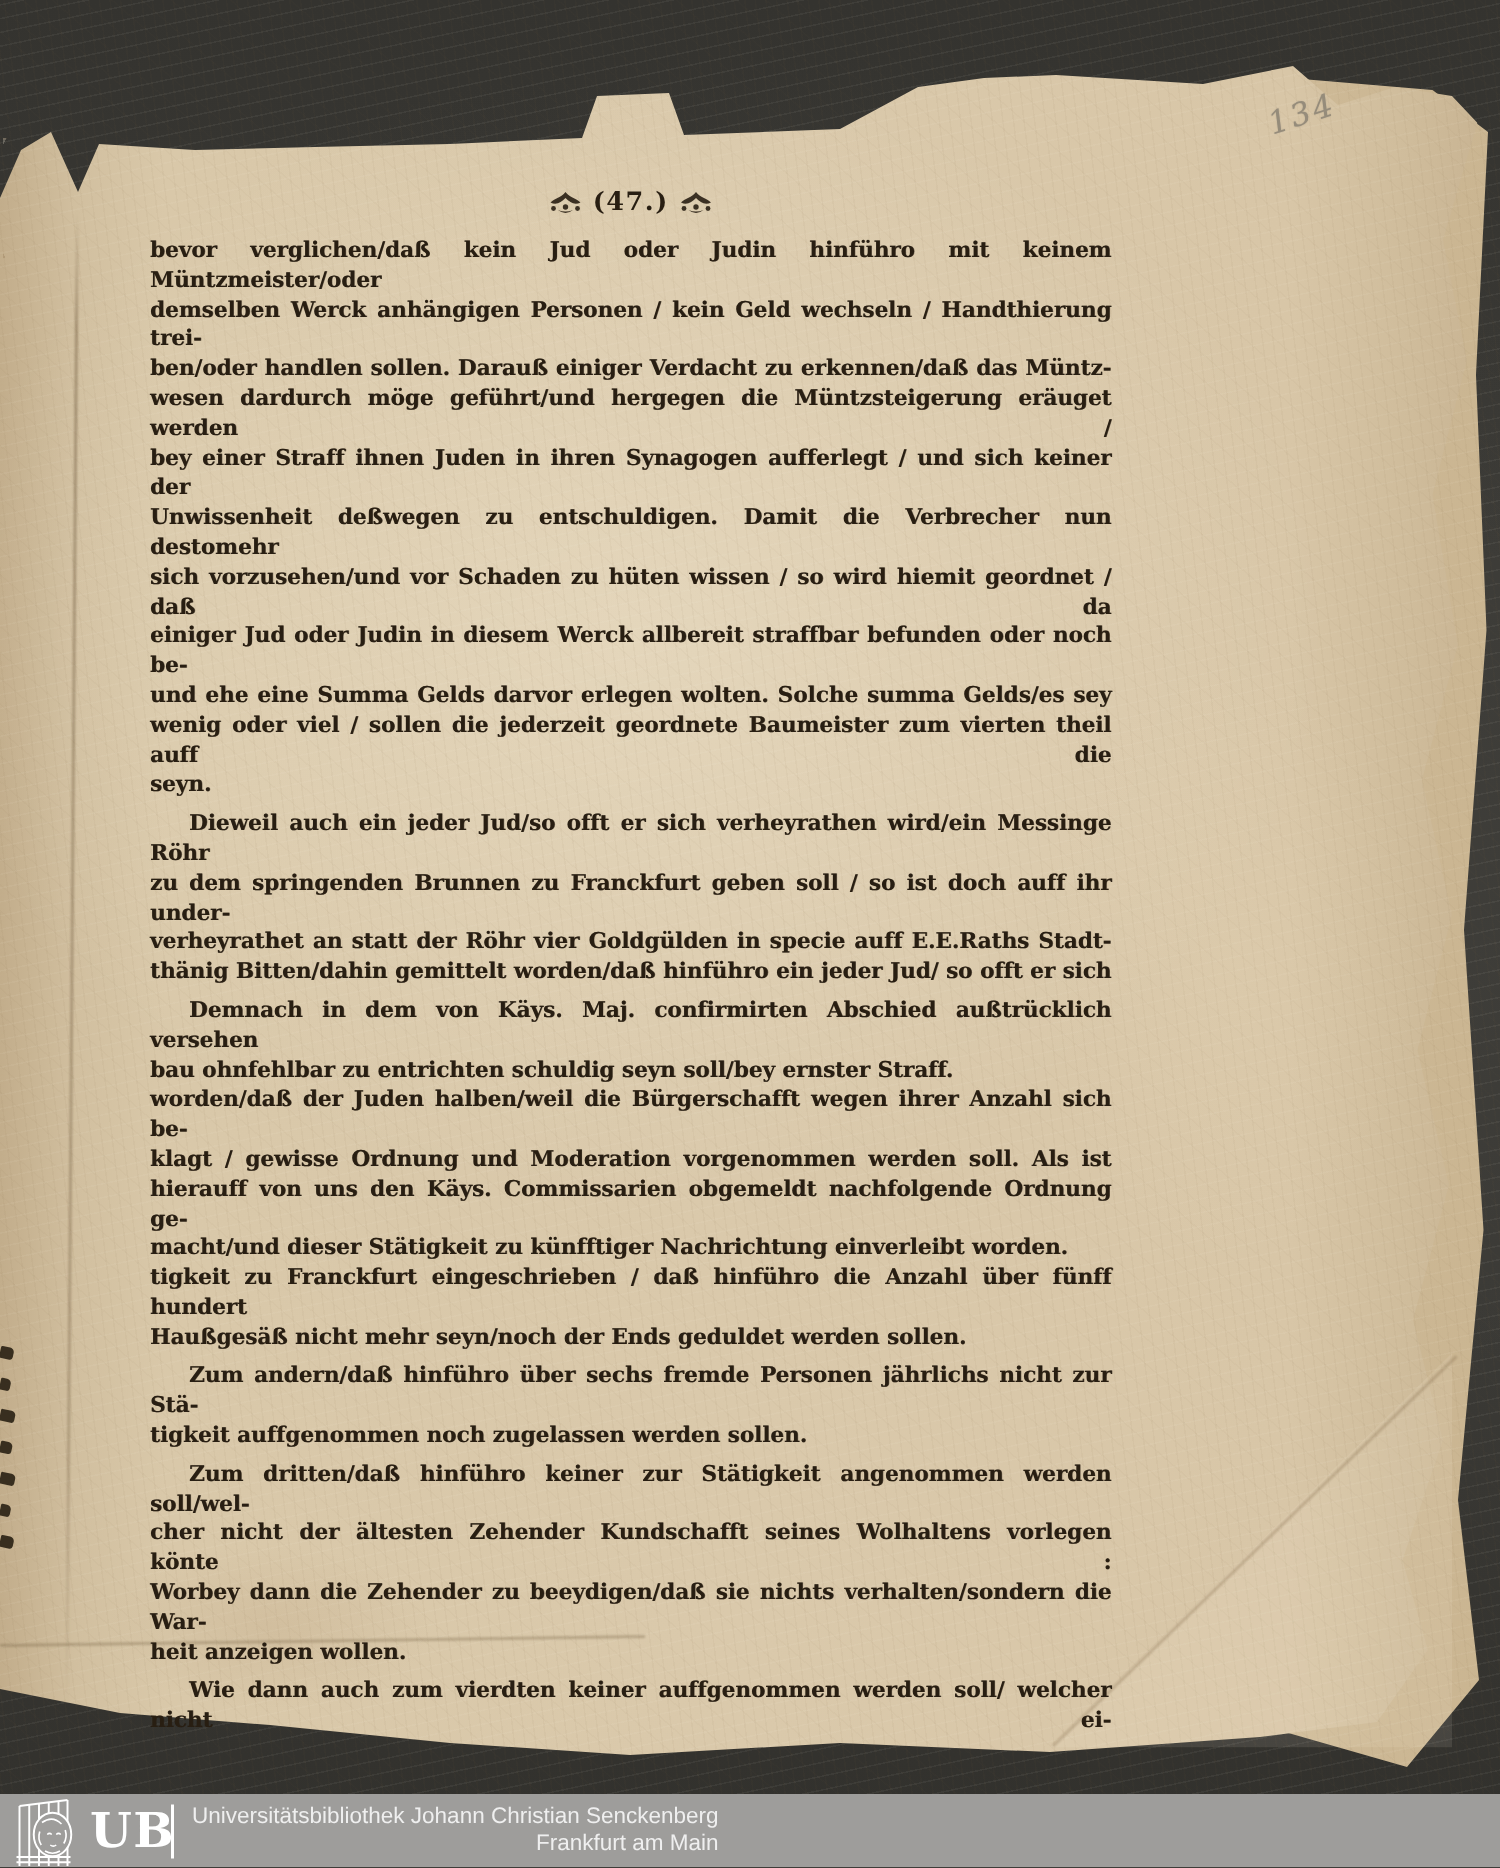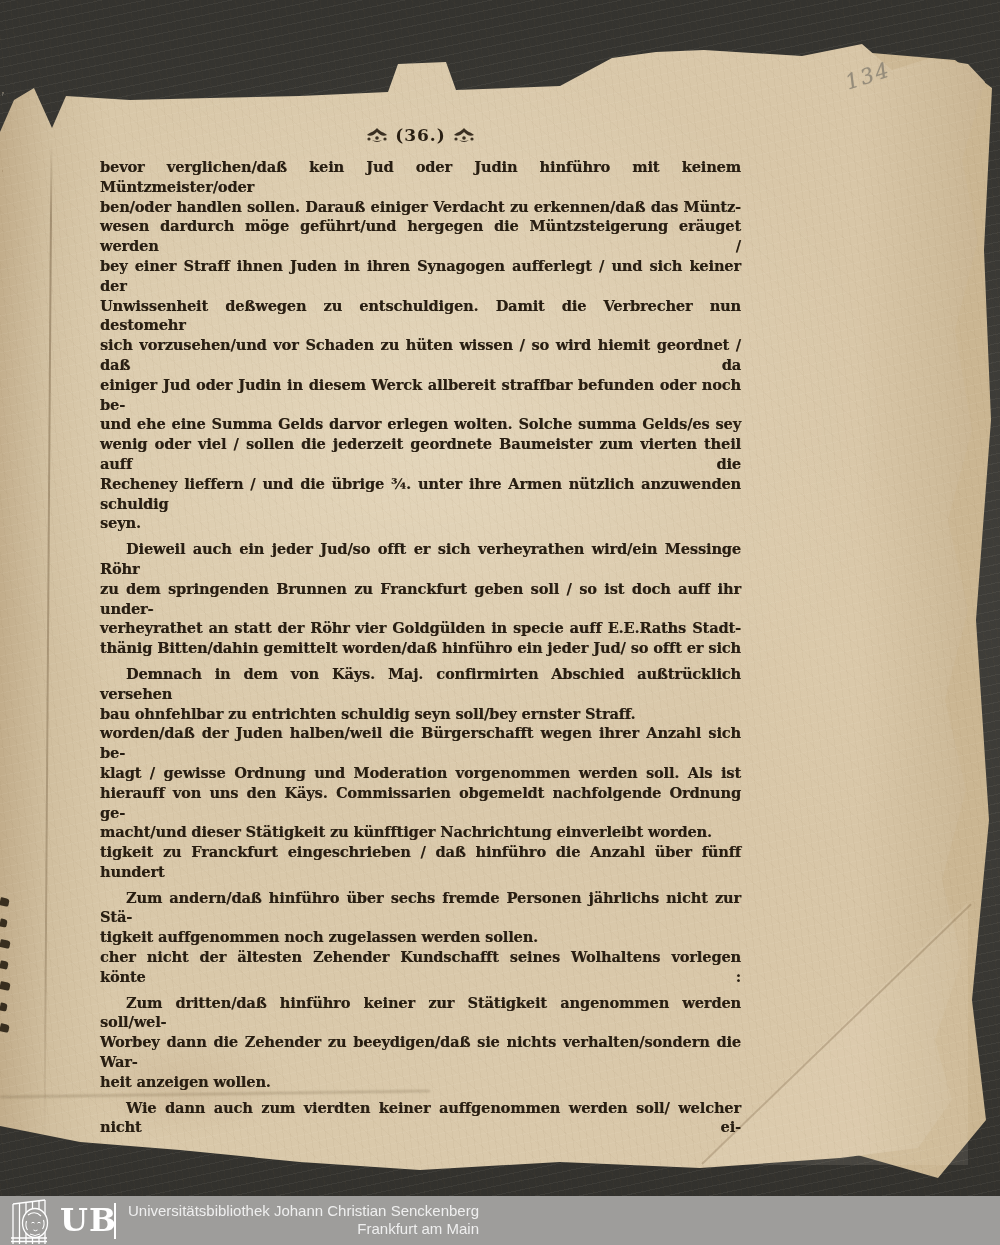--- a/index.html
+++ b/index.html
@@ -124,58 +124,59 @@
 
   <div class="page-header">
     <svg class="orn" width="24" height="16" viewBox="0 0 24 16">
       <g fill="#2a2014">
         <path d="M12 1 C9 5 5 5 2 8 C6 10 9 8 12 5 C15 8 18 10 22 8 C19 5 15 5 12 1 Z"></path>
         <circle cx="4" cy="12" r="1.6"></circle>
           <circle cx="12" cy="11" r="1.8"></circle>
           <circle cx="20" cy="12" r="1.6"></circle>
         <path d="M7 13 q5 4 10 0 q-5 2 -10 0 Z"></path>
       </g>
-    </svg><span class="num">(36.)</span><svg class="orn flip" width="24" height="16" viewBox="0 0 24 16">
+    </svg><span class="num">(47.)</span><svg class="orn flip" width="24" height="16" viewBox="0 0 24 16">
       <g fill="#2a2014">
         <path d="M12 1 C9 5 5 5 2 8 C6 10 9 8 12 5 C15 8 18 10 22 8 C19 5 15 5 12 1 Z"></path>
         <circle cx="4" cy="12" r="1.6"></circle>
           <circle cx="12" cy="11" r="1.8"></circle>
           <circle cx="20" cy="12" r="1.6"></circle>
         <path d="M7 13 q5 4 10 0 q-5 2 -10 0 Z"></path>
       </g>
     </svg>
   </div>
 
   <div class="textblock">
     <div class="tl j">bevor verglichen/daß kein Jud oder Judin hinführo mit keinem Müntzmeister/oder</div>
+    <div class="tl j">demselben Werck anhängigen Personen / kein Geld wechseln / Handthierung trei-</div>
     <div class="tl j">ben/oder handlen sollen. Darauß einiger Verdacht zu erkennen/daß das Müntz-</div>
     <div class="tl j">wesen dardurch möge geführt/und hergegen die Müntzsteigerung eräuget werden /</div>
     <div class="tl j">bey einer Straff ihnen Juden in ihren Synagogen aufferlegt / und sich keiner der</div>
     <div class="tl j">Unwissenheit deßwegen zu entschuldigen. Damit die Verbrecher nun destomehr</div>
     <div class="tl j">sich vorzusehen/und vor Schaden zu hüten wissen / so wird hiemit geordnet / daß da</div>
     <div class="tl j">einiger Jud oder Judin in diesem Werck allbereit straffbar befunden oder noch be-</div>
     <div class="tl j">und ehe eine Summa Gelds darvor erlegen wolten. Solche summa Gelds/es sey</div>
     <div class="tl j">wenig oder viel / sollen die jederzeit geordnete Baumeister zum vierten theil auff die</div>
-    <div class="tl j">Recheney lieffern / und die übrige ¾. unter ihre Armen nützlich anzuwenden schuldig</div>
     <div class="tl e">seyn.</div>
     <div class="tl j in gap">Dieweil auch ein jeder Jud/so offt er sich verheyrathen wird/ein Messinge Röhr</div>
     <div class="tl j">zu dem springenden Brunnen zu Franckfurt geben soll / so ist doch auff ihr under-</div>
     <div class="tl j">verheyrathet an statt der Röhr vier Goldgülden in specie auff E.E.Raths Stadt-</div>
     <div class="tl j">thänig Bitten/dahin gemittelt worden/daß hinführo ein jeder Jud/ so offt er sich</div>
     <div class="tl j in gap">Demnach in dem von Käys. Maj. confirmirten Abschied außtrücklich versehen</div>
     <div class="tl e">bau ohnfehlbar zu entrichten schuldig seyn soll/bey ernster Straff.</div>
     <div class="tl j">worden/daß der Juden halben/weil die Bürgerschafft wegen ihrer Anzahl sich be-</div>
     <div class="tl j">klagt / gewisse Ordnung und Moderation vorgenommen werden soll. Als ist</div>
     <div class="tl j">hierauff von uns den Käys. Commissarien obgemeldt nachfolgende Ordnung ge-</div>
     <div class="tl e">macht/und dieser Stätigkeit zu künfftiger Nachrichtung einverleibt worden.</div>
     <div class="tl j">tigkeit zu Franckfurt eingeschrieben / daß hinführo die Anzahl über fünff hundert</div>
+    <div class="tl e">Haußgesäß nicht mehr seyn/noch der Ends geduldet werden sollen.</div>
     <div class="tl j in gap">Zum andern/daß hinführo über sechs fremde Personen jährlichs nicht zur Stä-</div>
     <div class="tl e">tigkeit auffgenommen noch zugelassen werden sollen.</div>
+    <div class="tl j in gap">Zum dritten/daß hinführo keiner zur Stätigkeit angenommen werden soll/wel-</div>
     <div class="tl j">cher nicht der ältesten Zehender Kundschafft seines Wolhaltens vorlegen könte :</div>
-    <div class="tl j in gap">Zum dritten/daß hinführo keiner zur Stätigkeit angenommen werden soll/wel-</div>
     <div class="tl j">Worbey dann die Zehender zu beeydigen/daß sie nichts verhalten/sondern die War-</div>
     <div class="tl e">heit anzeigen wollen.</div>
     <div class="tl j in gap">Wie dann auch zum vierdten keiner auffgenommen werden soll/ welcher nicht ei-</div>
 
   </div>
 
   <div class="banner">
     <svg class="logoart" width="50" height="48" viewBox="0 0 50 48">
       <g stroke="#ffffff" stroke-width="1.3" fill="none">
         <path d="M3 7 L35 3"></path>

